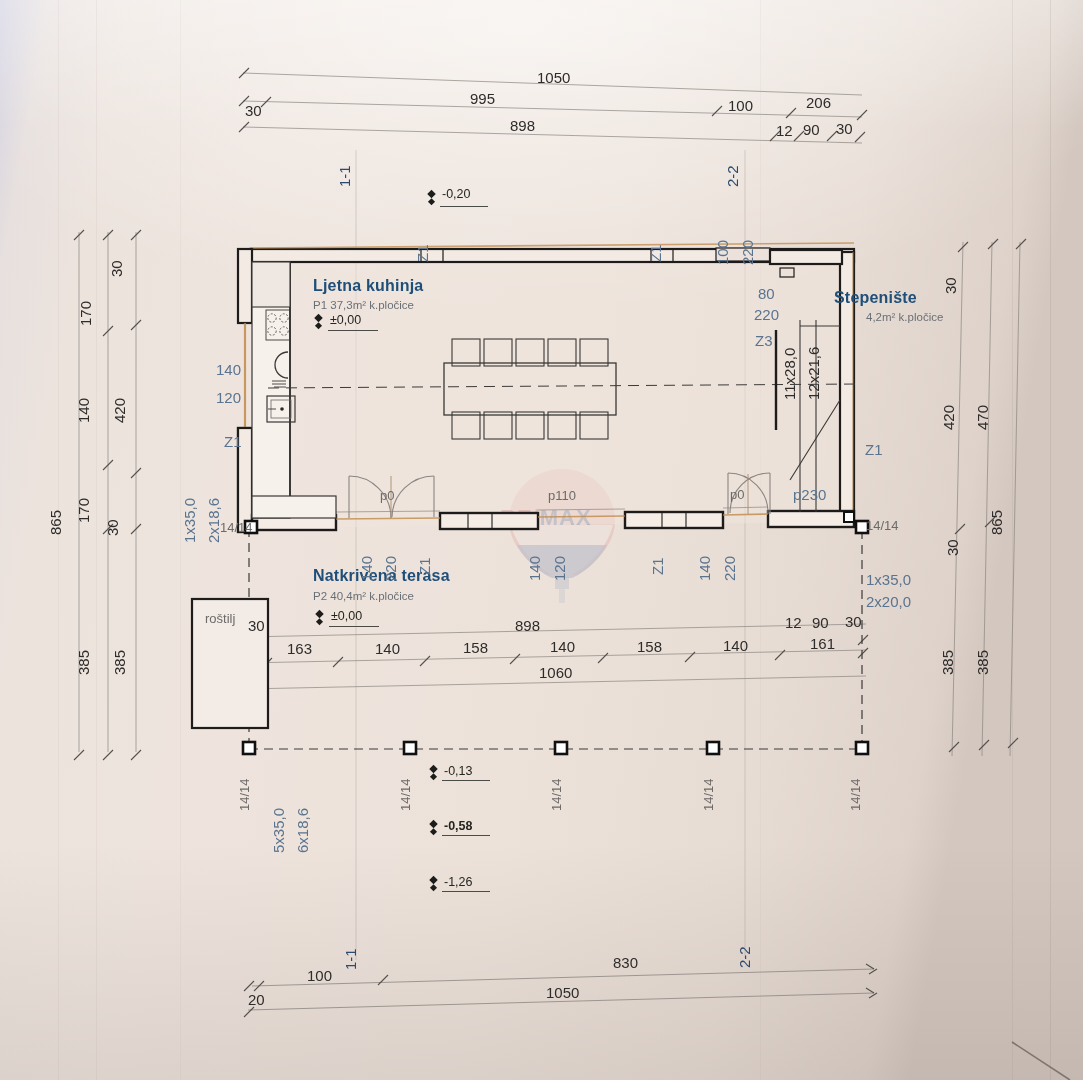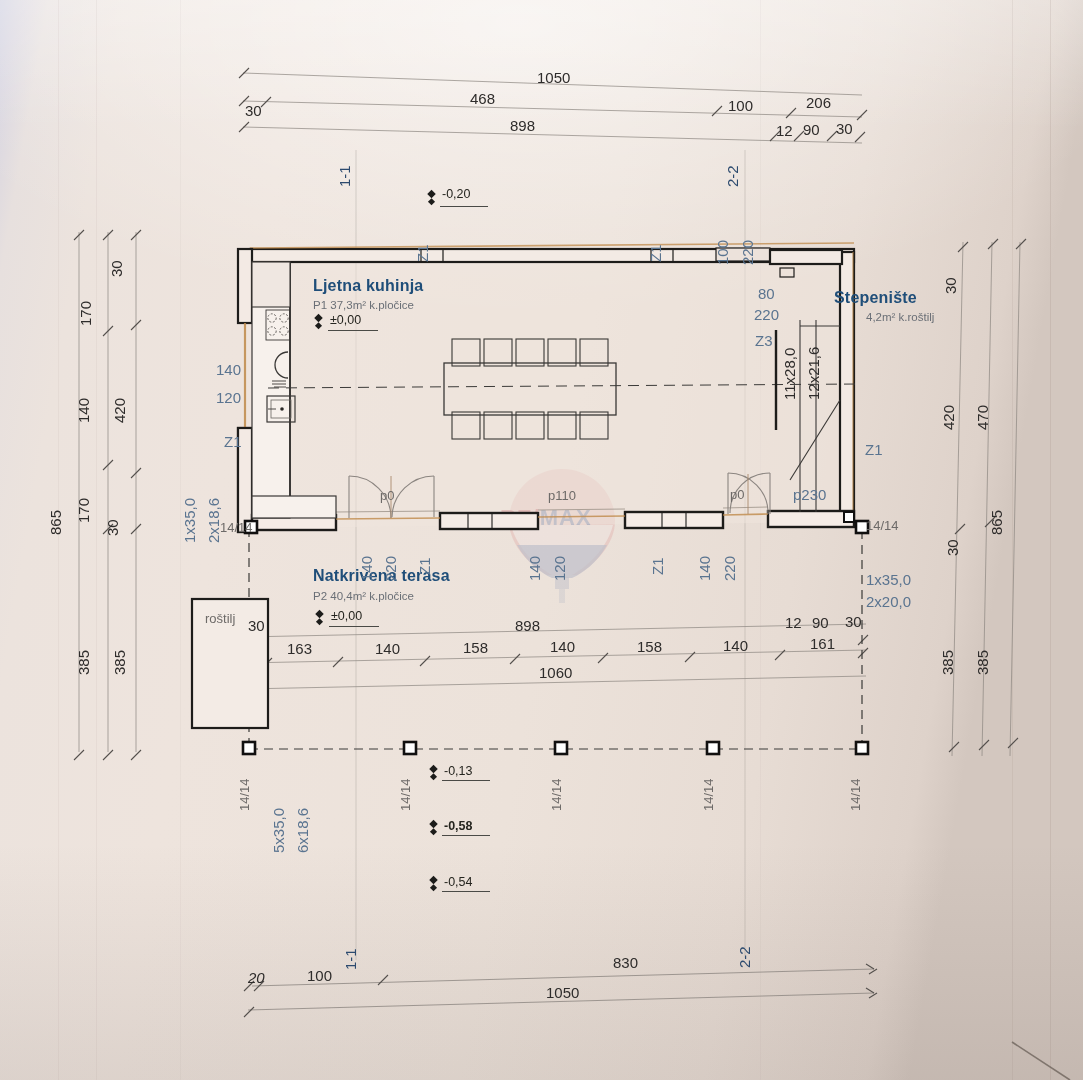--- a/index.html
+++ b/index.html
@@ -419,21 +419,21 @@
     <div class="t room-title" style="left:313px; top:568px;">Natkrivena terasa</div>
     <div class="t room-sub" style="left:313px; top:591px;">P2 40,4m² k.pločice</div>
     <div class="elev-sym" style="left:314px; top:612px;">
         <i class="a"></i>
         <i class="b"></i>
       </div>
     <div class="t elev-txt" style="left:331px; top:610px;">±0,00</div>
     <div class="elev-underline" style="left:329px; top:626px; width:50px;"></div>
 
     <div class="t room-title" style="left:834px; top:290px;text-align:center;">Stepenište</div>
-    <div class="t room-sub" style="left:866px; top:312px;">4,2m² k.roštilj</div>
+    <div class="t room-sub" style="left:866px; top:312px;">4,2m² k.pločice</div>
 
     <div class="elev-sym" style="left:426px; top:192px;">
         <i class="a"></i>
         <i class="b"></i>
       </div>
     <div class="t elev-txt" style="left:442px; top:188px;">-0,20</div>
     <div class="elev-underline" style="left:440px; top:206px; width:48px;"></div>
 
     <div class="elev-sym" style="left:428px; top:767px;">
         <i class="a"></i>
@@ -446,30 +446,30 @@
         <i class="a"></i>
         <i class="b"></i>
       </div>
     <div class="t elev-txt" style="left:444px; top:820px;font-weight:bold;">-0,58</div>
     <div class="elev-underline" style="left:442px; top:835px; width:48px;"></div>
 
     <div class="elev-sym" style="left:428px; top:878px;">
         <i class="a"></i>
         <i class="b"></i>
       </div>
-    <div class="t elev-txt" style="left:444px; top:876px;">-0,54</div>
+    <div class="t elev-txt" style="left:444px; top:876px;">-1,26</div>
     <div class="elev-underline" style="left:442px; top:891px; width:48px;"></div>
 
     <div class="t dim blue rot90" style="left:352px; top:172px;">1-1</div>
     <div class="t dim blue rot90" style="left:740px; top:172px;">2-2</div>
     <div class="t dim blue rot90" style="left:358px; top:955px;">1-1</div>
     <div class="t dim blue rot90" style="left:752px; top:953px;">2-2</div>
 
     <div class="t dim" style="left:537px; top:70px;">1050</div>
-    <div class="t dim" style="left:470px; top:91px;">468</div>
+    <div class="t dim" style="left:470px; top:91px;">995</div>
     <div class="t dim" style="left:728px; top:98px;">100</div>
     <div class="t dim" style="left:806px; top:95px;">206</div>
     <div class="t dim" style="left:245px; top:103px;">30</div>
     <div class="t dim" style="left:510px; top:118px;">898</div>
     <div class="t dim" style="left:776px; top:123px;">12</div>
     <div class="t dim" style="left:803px; top:122px;">90</div>
     <div class="t dim" style="left:836px; top:121px;">30</div>
 
     <div class="t dim rot90" style="left:63px;  top:520px;">865</div>
     <div class="t dim rot90" style="left:91px;  top:660px;">385</div>
@@ -498,21 +498,21 @@
     <div class="t dim" style="left:287px; top:641px;">163</div>
     <div class="t dim" style="left:375px; top:641px;">140</div>
     <div class="t dim" style="left:463px; top:640px;">158</div>
     <div class="t dim" style="left:550px; top:639px;">140</div>
     <div class="t dim" style="left:637px; top:639px;">158</div>
     <div class="t dim" style="left:723px; top:638px;">140</div>
     <div class="t dim" style="left:810px; top:636px;">161</div>
 
     <div class="t dim" style="left:539px; top:665px;">1060</div>
 
-    <div class="t dim" style="left:248px; top:970px;font-style:italic;">20</div>
+    <div class="t dim" style="left:248px; top:992px;">20</div>
     <div class="t dim" style="left:307px; top:968px;">100</div>
     <div class="t dim" style="left:613px; top:955px;">830</div>
     <div class="t dim" style="left:546px; top:985px;">1050</div>
 
     <div class="t dim bluelt rot90" style="left:430px; top:247px;">Z1</div>
     <div class="t dim bluelt rot90" style="left:663px; top:247px;">Z1</div>
     <div class="t dim bluelt rot90" style="left:730px; top:250px;">100</div>
     <div class="t dim bluelt rot90" style="left:755px; top:250px;">220</div>
 
     <div class="t dim bluelt" style="left:758px; top:286px;">80</div>

